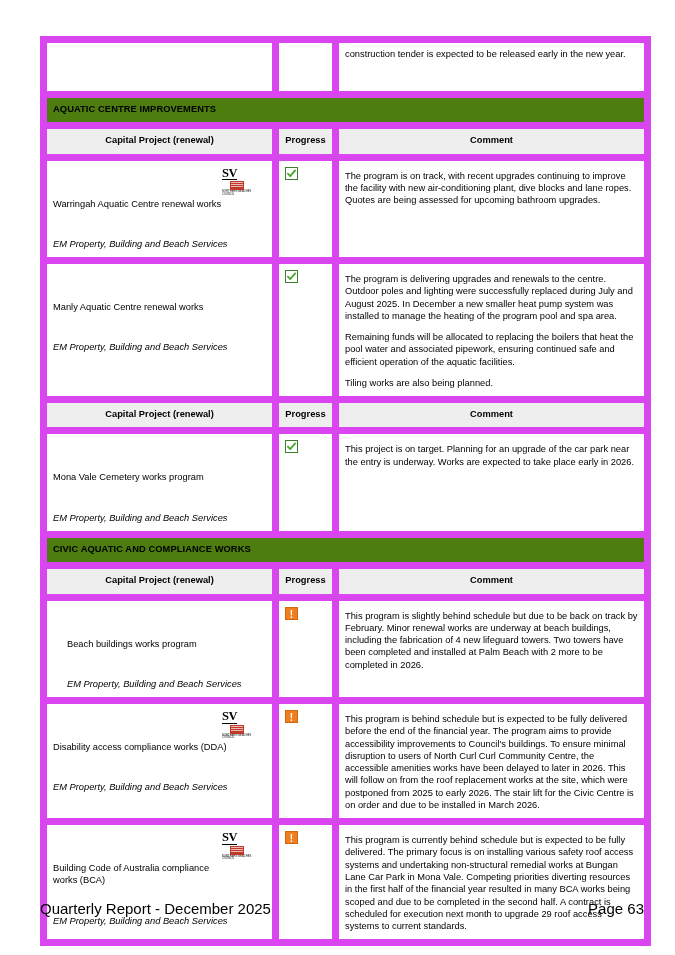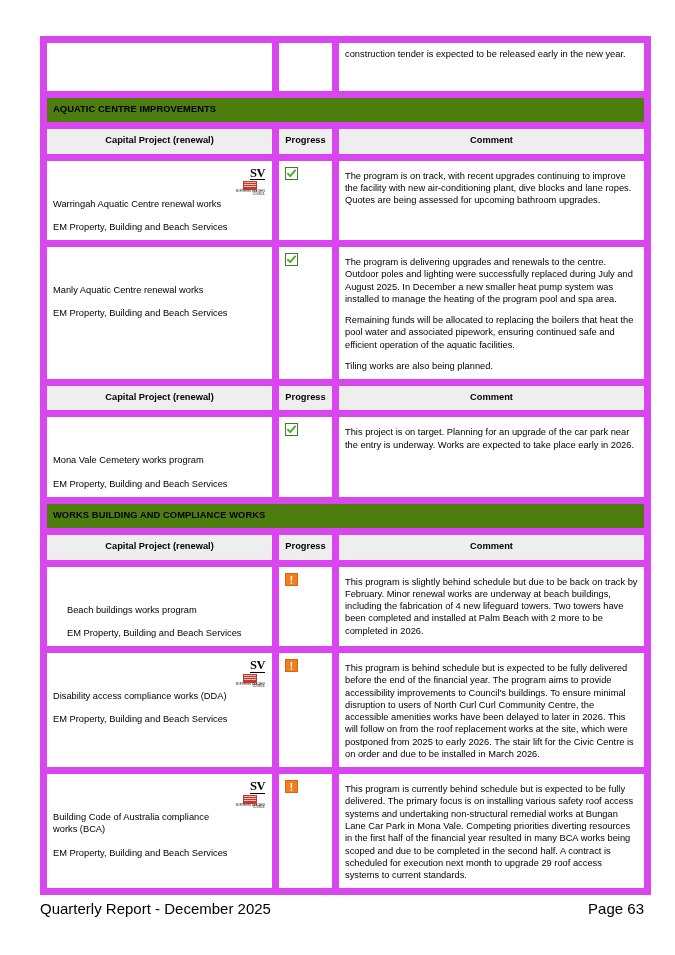--- a/index.html
+++ b/index.html
@@ -55,21 +55,22 @@
     position: relative;
     padding-right: 40px !important;
   }
   .proj-title {
     display: block;
     margin-bottom: 2px;
     margin-top: 32px;
   }
   .proj-sub {
     display: block;
-    margin-top: 11px;
+    font-style: italic;
+    margin-top: 28px;
   }
   .progress-cell {
     text-align: left;
   }
   
   .badge {
     display: inline-block;
     width: 13px;
     height: 13px;
     line-height: 13px;
@@ -88,24 +89,24 @@
   .badge.ok svg { display:block; margin: 1px auto 0 auto; }
   .badge.warn {
     border: 1px solid #d06a12;
     background: #f07d20;
     color: #ffffff;
     font-size: 10px;
   }
   
   .sv-logo {
     position: absolute;
-    right: 7px;
+    right: 20px;
     top: 6px;
     width: 30px;
-    text-align: right;
+    text-align: left;
     line-height: 1;
   }
   .sv-logo .sv-mark {
     font-family: "Liberation Serif", serif;
     font-weight: bold;
     font-size: 12.5px;
     letter-spacing: -0.5px;
     display: block;
   }
   .sv-logo .sv-mark .sv-bar {
@@ -234,21 +235,21 @@
                 <path d="M1 5.2 L3.6 8 L9 1.6" stroke="#4aa72e" stroke-width="2" fill="none" stroke-linecap="round" stroke-linejoin="round"></path>
               </svg>
           </span>
         </td>
         <td>
           <p class="pgraph">This project is on target. Planning for an upgrade of the car park near the entry is underway. Works are expected to take place early in 2026.</p>
         </td>
       </tr>
 
       <tr class="section-row">
-        <td colspan="3">WORKS BUILDING AND COMPLIANCE WORKS</td>
+        <td colspan="3">CIVIC AQUATIC AND COMPLIANCE WORKS</td>
       </tr>
       <tr class="header-row">
         <td>Capital Project (renewal)</td>
         <td>Progress</td>
         <td>Comment</td>
       </tr>
 
       <tr>
         <td class="proj-cell" style="padding-right:6px !important;padding-left:20px;">
           <span class="proj-title">Beach buildings works program</span>

